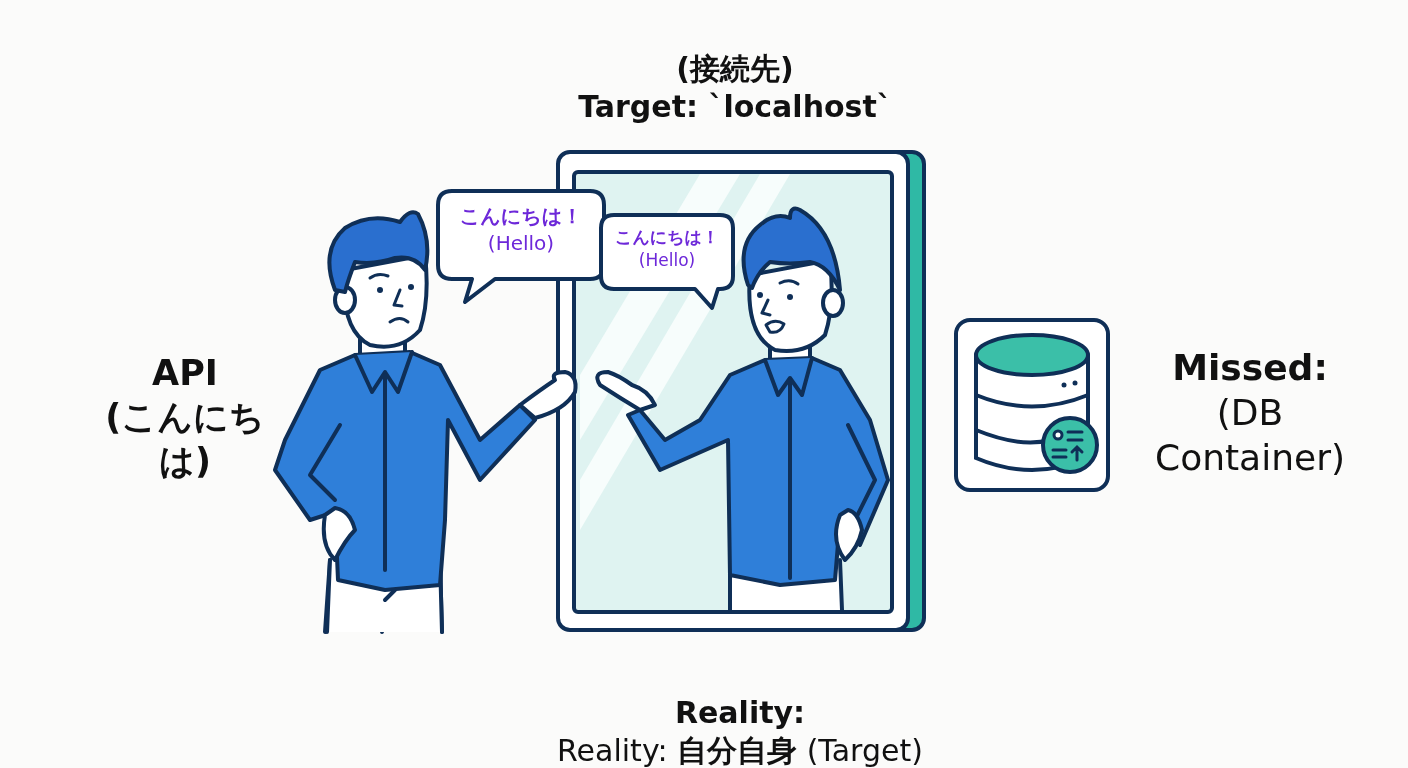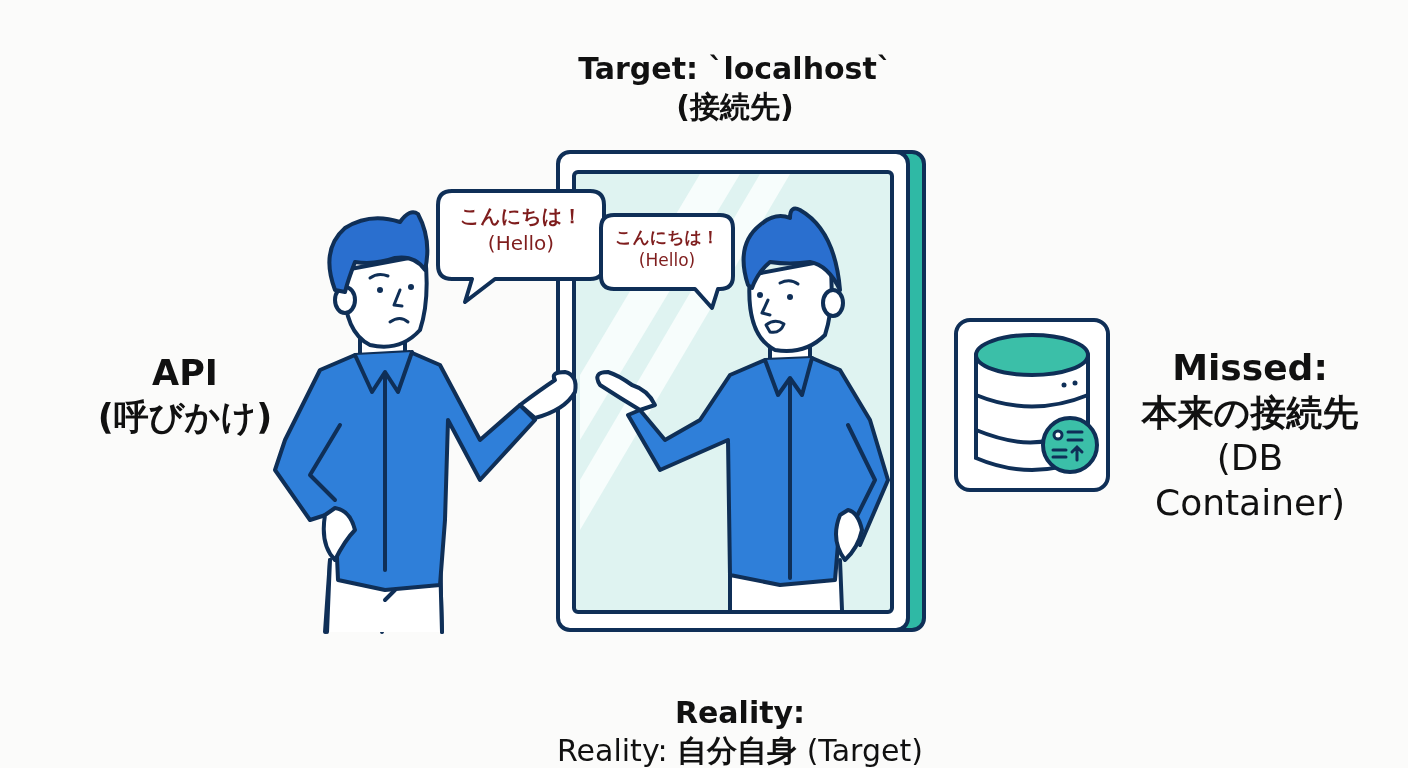--- a/index.html
+++ b/index.html
@@ -13,21 +13,21 @@
   .label { position:absolute; text-align:center; line-height:1.25; }
   .bold { font-weight:bold; }
   #target-label { left:560px; top:50px; width:350px; font-size:30px; }
   #api-label { left:90px; top:352px; width:190px; font-size:35px; }
   #missed-label { left:1120px; top:345px; width:260px; font-size:36px; }
   #missed-label .line3 { font-weight:normal;text-align:center; }
   #reality-label { left:500px; top:650px; width:480px; font-size:30px;margin-top:44px; }
   #reality-label .line2 { font-weight:normal; }
   #reality-label .line2 b { font-weight:bold;font-family:Liberation Mono, monospace; }
   svg.scene { position:absolute; left:0; top:0; }
-  .bubble-text { position:absolute; text-align:center; line-height:1.35; color:#7f1d1d; }
+  .bubble-text { position:absolute; text-align:center; line-height:1.35; color:#6d28d9; }
   #bubble-left-text { left:440px; top:203px; width:162px; font-size:20px; }
   #bubble-right-text { left:602px; top:226px; width:130px; font-size:17px; }
 </style>
 </head>
 <body>
 
 <svg class="scene" width="1408" height="768" viewBox="0 0 1408 768">
 
   <g>
     <rect x="570" y="152" width="354" height="478" rx="12" fill="#2fb9a5" stroke="#0f2f57" stroke-width="4"></rect>
@@ -102,41 +102,40 @@
     <path d="M976 430 Q1020 448 1050 440" fill="none"></path>
     <circle cx="1064" cy="385" r="2.5" fill="#0f2f57" stroke="none"></circle>
     <circle cx="1075" cy="383" r="2.5" fill="#0f2f57" stroke="none"></circle>
     <circle cx="1070" cy="445" r="27" fill="#3bbfa8"></circle>
     <circle cx="1058" cy="435" r="4" fill="#ffffff" stroke-width="3"></circle>
     <path d="M1068 432 H1082 M1068 440 H1082 M1053 450 H1066 M1053 457 H1066 M1077 460 V448 M1072 452 L1077 447 L1082 452" fill="none" stroke-width="3"></path>
   </g>
 </svg>
 
 <div class="label bold" id="target-label">
+  <div>(接続先)</div>
   <div>Target: `localhost`</div>
-  <div>(接続先)</div>
 </div>
 
 <div class="label bold" id="api-label">
   <div>API</div>
-  <div>(呼びかけ)</div>
+  <div>(こんにちは)</div>
 </div>
 
 <div class="bubble-text" id="bubble-left-text">
   <div class="bold">こんにちは！</div>
   <div>(Hello)</div>
 </div>
 
 <div class="bubble-text" id="bubble-right-text">
   <div class="bold">こんにちは！</div>
   <div>(Hello)</div>
 </div>
 
 <div class="label bold" id="missed-label">
   <div>Missed:</div>
-  <div>本来の接続先</div>
   <div class="line3">(DB Container)</div>
 </div>
 
 <div class="label bold" id="reality-label">
   <div>Reality:</div>
   <div class="line2"><span>Reality: </span><b>自分自身</b><span> (Target)</span></div>
 </div>
 
 </body></html>

